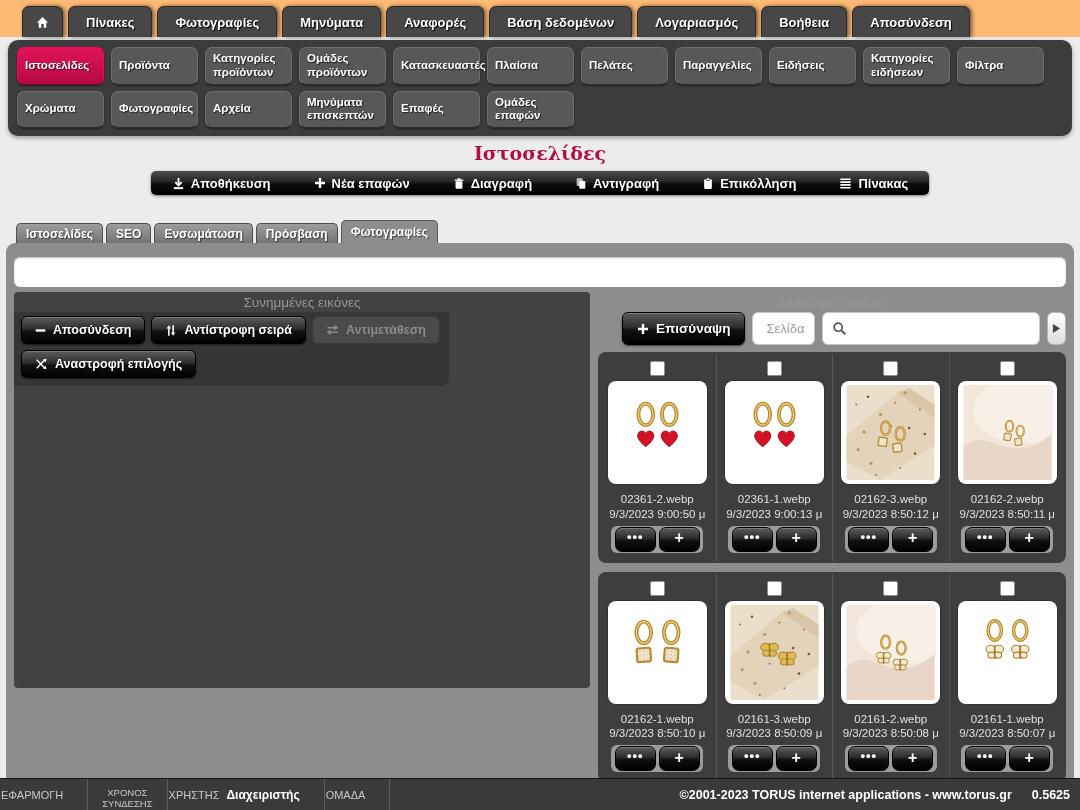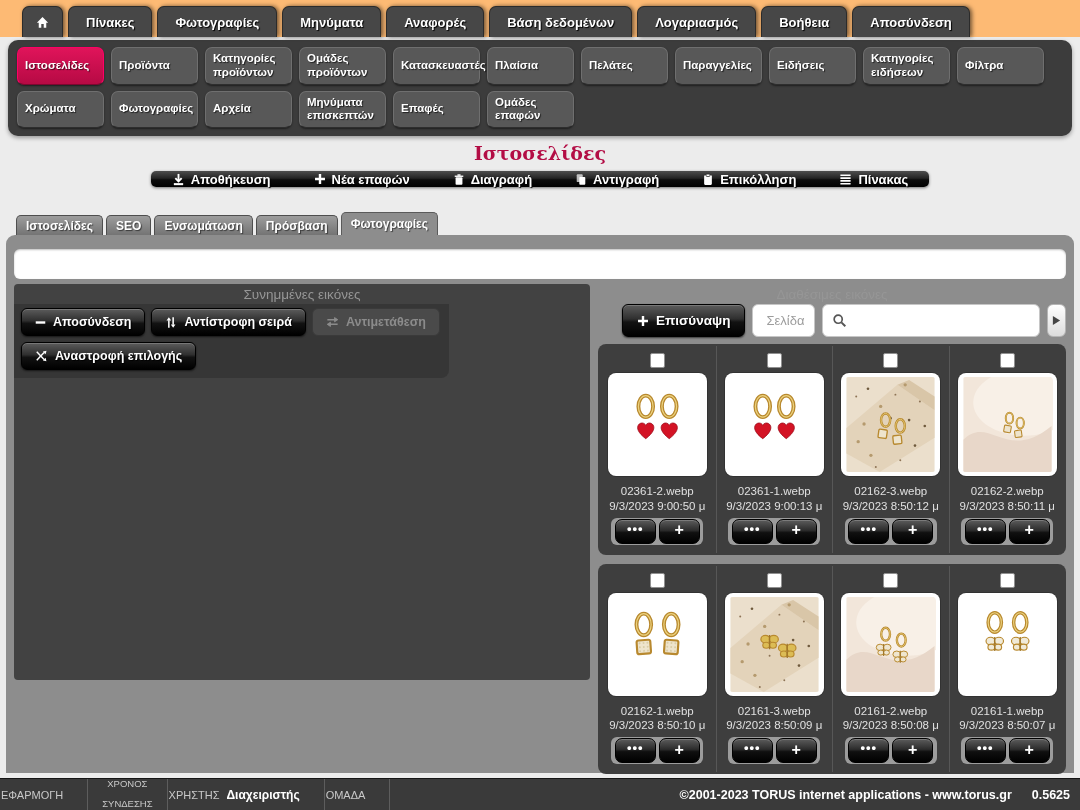--- a/index.html
+++ b/index.html
@@ -23,21 +23,21 @@
             border-bottom-color:#2e2e2e; border-radius:7px; color:#fff; font-size:11.5px;
             font-weight:bold; text-align:left; padding:4px 7px; line-height:1.2;
             text-shadow:1px 1px 1px rgba(0,0,0,.65); box-shadow:0 1px 2px rgba(0,0,0,.5); cursor:pointer;
             font-family:"Liberation Sans", sans-serif; }
   .modbtn.active { background:linear-gradient(#e0145a,#b60a44); border-color:#f06; border-bottom-color:#7d0730; }
 
   
   .page-title { margin-top:6px; text-align:center; font-family:"DejaVu Serif", serif;
                 font-size:19px; font-weight:bold; color:#b30d45; }
   .toolbar-wrap { display:flex; justify-content:center; margin-top:7px; }
-  .toolbar { display:inline-flex; align-items:stretch; height:16px; border-radius:5px;
+  .toolbar { display:inline-flex; align-items:stretch; height:24px; border-radius:5px;
              background:linear-gradient(#4e4e4e,#242424 45%,#0c0c0c 55%,#000);
              box-shadow:0 1px 3px rgba(0,0,0,.5); padding:0 9px;gap:19px; }
   .tbtn { display:flex; align-items:center; gap:6px; padding:0 12px; color:#fff;
           font-weight:bold; font-size:13px; text-shadow:1px 1px 1px #000; background:none;
           border:none; cursor:pointer; font-family:"Liberation Sans", sans-serif; }
   .ic { display:inline-flex; align-items:center; }
 
   
   .rtabs { display:flex; align-items:flex-end; gap:3px; margin:25px 0 0 16px; height:23px; }
   .rtab { background:linear-gradient(#9d9d9d,#747474); border:1px solid #4e4e4e; border-bottom:none;
@@ -89,21 +89,21 @@
   .pill { width:41px; height:25px; border:1px solid #000; border-radius:7px; color:#fff; font-weight:bold;
           background:linear-gradient(#5c5c5c,#2c2c2c 45%,#101010 55%,#000); cursor:pointer;
           display:flex; align-items:center; justify-content:center; box-shadow:inset 0 1px 0 rgba(255,255,255,.2); }
   .pill.more { font-size:13px; letter-spacing:1px; padding-bottom:6px; }
   .pill.add { font-size:16px; padding-bottom:2px; }
 
   
   .footer { position:absolute; left:0; bottom:0; width:100%; height:32px; background:#3a3a3a;
             border-top:1px solid #151515; display:flex; align-items:stretch; color:#c9c9c9; font-size:11px; }
   .fcell { display:flex; align-items:center; gap:7px; padding:0 24px 0 1px; border-right:1px solid #5d5d5d; }
-  .fcell.two { flex-direction:column; justify-content:space-between; gap:0; font-size:9.5px; line-height:1.15;
+  .fcell.two { flex-direction:column; justify-content:flex-end; gap:0; font-size:9.5px; line-height:1.15;
                text-align:center; padding:0 14px; }
   .fcell b { color:#fff; font-size:12px; }
   .fspacer { flex:1; }
   .fcopy { display:flex; align-items:center; padding-right:10px; color:#fff; font-size:12.5px; }
   .fcopy .ver { margin-left:20px; }
 </style>
 </head>
 <body>
 
 <div class="topbar">

